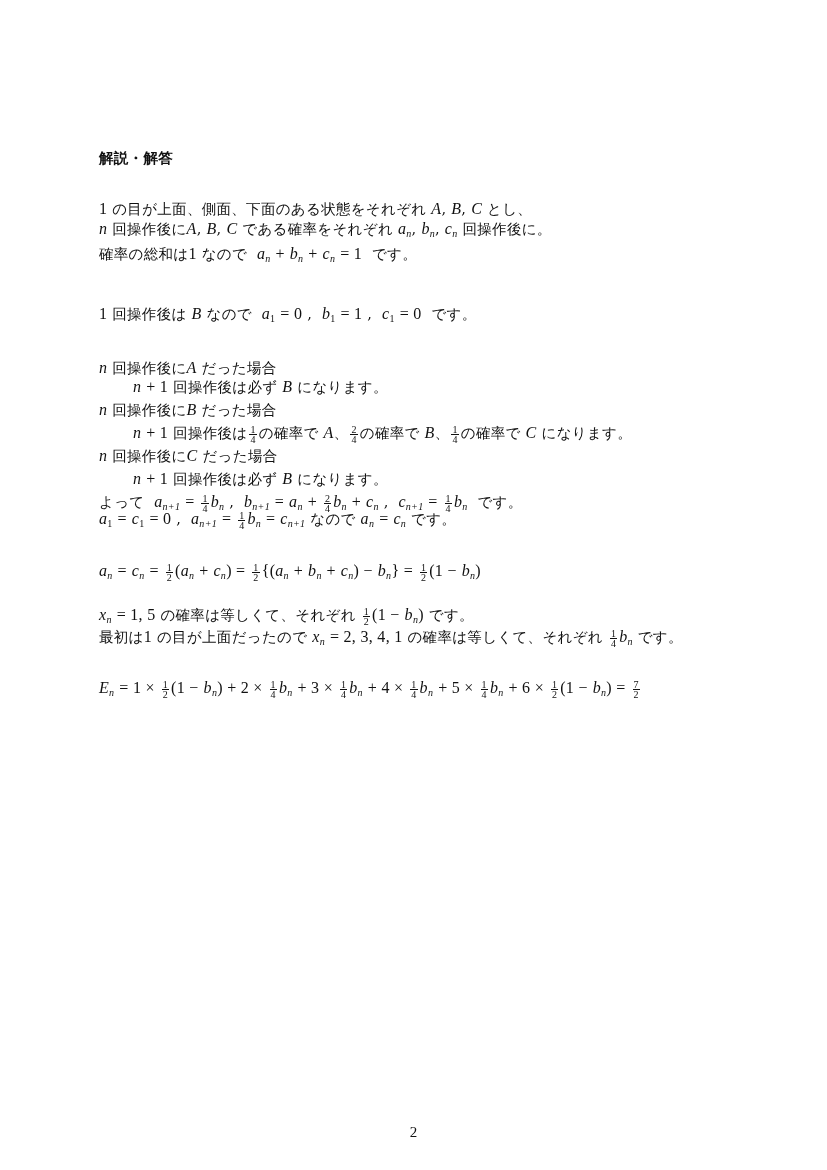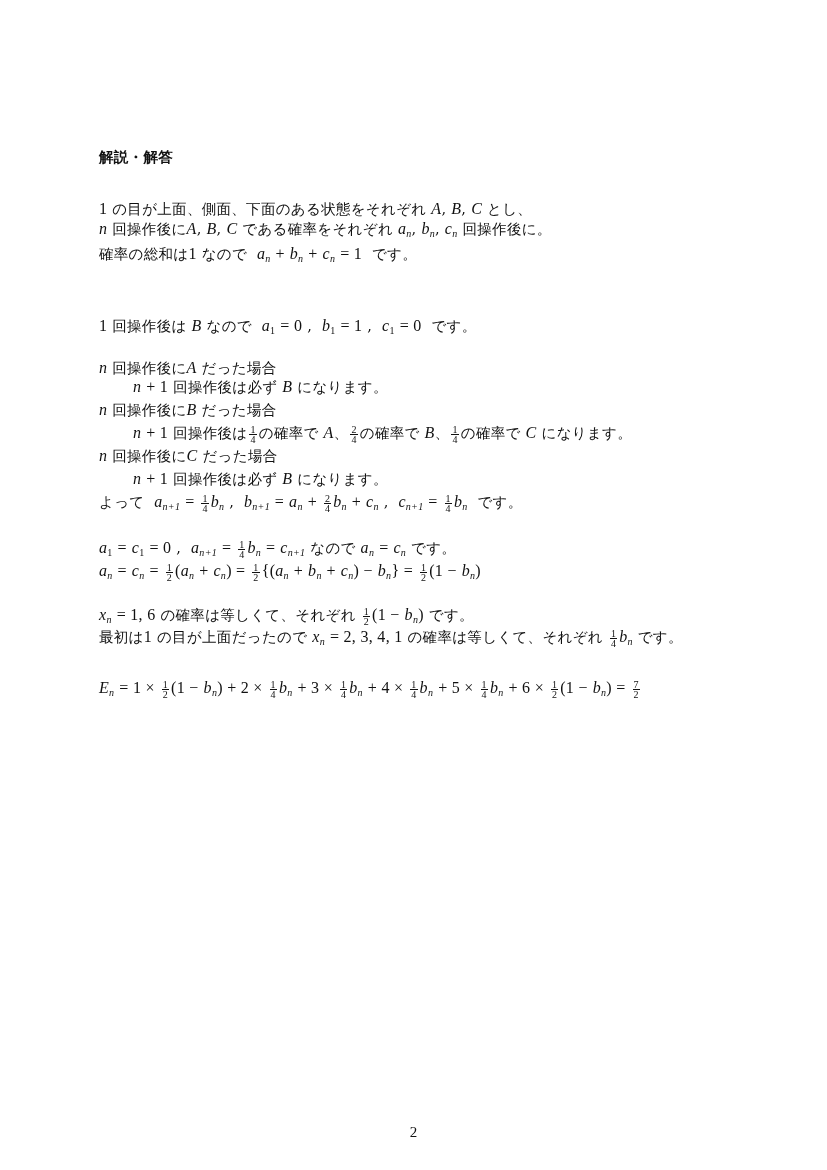--- a/index.html
+++ b/index.html
@@ -1,21 +1,21 @@
 <!DOCTYPE html>
 <html><head>
 <meta charset="utf-8">
 <style>
   html, body { margin: 0; padding: 0; background: #ffffff; }
   body { width: 827px; height: 1170px; position: relative; overflow: hidden;
          font-family: "DejaVu Serif", "Liberation Serif", serif; color: #111; }
   .page { position: absolute; left: 0; top: 0; width: 827px; height: 1170px; }
   .line { position: absolute; left: 99px; font-size: 14.5px; line-height: 20px; white-space: nowrap; letter-spacing: 0.3px; }
   .indent { left: 133px; }
-  .title { font-family: Liberation Mono, monospace; font-weight: bold; font-size: 14.5px; }
+  .title { font-family: Liberation Serif, serif; font-weight: bold; font-size: 14.5px; }
   i.m { font-family: "Liberation Serif", "DejaVu Serif", serif; font-style: italic; font-size: 16px; }
   .r { font-family: "Liberation Serif", "DejaVu Serif", serif; font-size: 16px; }
   sub { font-size: 10px; vertical-align: -3px; font-style: italic; font-family: "Liberation Serif", serif; }
   sub.up { font-style: normal; }
   .frac { display: inline-block; vertical-align: -5px; text-align: center; font-family: "Liberation Serif", serif; font-size: 10px; line-height: 9px; margin: 0 2px; }
   .frac .num { display: block; padding: 0 1px; border-bottom: 0.8px solid #111; }
   .frac .den { display: block; padding: 0 1px; }
   .pagenum { position: absolute; left: 0; width: 827px; top: 1124px; text-align: center; font-family: "Liberation Serif", serif; font-size: 15px; }
 </style>
 </head>
@@ -29,21 +29,21 @@
     <span class="r">1</span> <span>の目が上面、側面、下面のある状態をそれぞれ</span> <i class="m">A</i>, <i class="m">B</i>, <i class="m">C</i> <span>とし、</span>
   </div>
   <div class="line" style="top:219px">
     <i class="m">n</i> <span>回操作後に</span><i class="m">A</i>, <i class="m">B</i>, <i class="m">C</i> <span>である確率をそれぞれ</span> <i class="m">a</i><sub>n</sub>, <i class="m">b</i><sub>n</sub>, <i class="m">c</i><sub>n</sub> <span>回操作後に。</span>
   </div>
 
   <div class="line" style="top:244px">
     <span>確率の総和は</span><span class="r">1</span> <span>なので</span> &nbsp;<i class="m">a</i><sub>n</sub> <span class="r">+</span> <i class="m">b</i><sub>n</sub> <span class="r">+</span> <i class="m">c</i><sub>n</sub> <span class="r">= 1</span> &nbsp;<span>です。</span>
   </div>
 
-  <div class="line" style="top:316px">
+  <div class="line" style="top:304px">
     <span class="r">1</span> <span>回操作後は</span> <i class="m">B</i> <span>なので</span> &nbsp;<i class="m">a</i><sub class="up">1</sub> <span class="r">= 0</span> , &nbsp;<i class="m">b</i><sub class="up">1</sub> <span class="r">= 1</span> , &nbsp;<i class="m">c</i><sub class="up">1</sub> <span class="r">= 0</span> &nbsp;<span>です。</span>
   </div>
 
   <div class="line" style="top:358px">
     <i class="m">n</i> <span>回操作後に</span><i class="m">A</i> <span>だった場合</span>
   </div>
   <div class="line indent" style="top:377px">
     <i class="m">n</i> <span class="r">+ 1</span> <span>回操作後は必ず</span> <i class="m">B</i> <span>になります。</span>
   </div>
   <div class="line" style="top:400px">
@@ -55,29 +55,29 @@
   <div class="line" style="top:446px">
     <i class="m">n</i> <span>回操作後に</span><i class="m">C</i> <span>だった場合</span>
   </div>
   <div class="line indent" style="top:469px">
     <i class="m">n</i> <span class="r">+ 1</span> <span>回操作後は必ず</span> <i class="m">B</i> <span>になります。</span>
   </div>
   <div class="line" style="top:492px">
     <span>よって</span> &nbsp;<i class="m">a</i><sub>n+1</sub> <span class="r">=</span> <span class="frac"><span class="num">1</span><span class="den">4</span></span><i class="m">b</i><sub>n</sub> , &nbsp;<i class="m">b</i><sub>n+1</sub> <span class="r">=</span> <i class="m">a</i><sub>n</sub> <span class="r">+</span> <span class="frac"><span class="num">2</span><span class="den">4</span></span><i class="m">b</i><sub>n</sub> <span class="r">+</span> <i class="m">c</i><sub>n</sub> , &nbsp;<i class="m">c</i><sub>n+1</sub> <span class="r">=</span> <span class="frac"><span class="num">1</span><span class="den">4</span></span><i class="m">b</i><sub>n</sub> &nbsp;<span>です。</span>
   </div>
 
-  <div class="line" style="top:538px">
+  <div class="line" style="top:509px">
     <i class="m">a</i><sub class="up">1</sub> <span class="r">=</span> <i class="m">c</i><sub class="up">1</sub> <span class="r">= 0</span> , &nbsp;<i class="m">a</i><sub>n+1</sub> <span class="r">=</span> <span class="frac"><span class="num">1</span><span class="den">4</span></span><i class="m">b</i><sub>n</sub> <span class="r">=</span> <i class="m">c</i><sub>n+1</sub> <span>なので</span> <i class="m">a</i><sub>n</sub> <span class="r">=</span> <i class="m">c</i><sub>n</sub> <span>です。</span>
   </div>
   <div class="line" style="top:561px">
     <i class="m">a</i><sub>n</sub> <span class="r">=</span> <i class="m">c</i><sub>n</sub> <span class="r">=</span> <span class="frac"><span class="num">1</span><span class="den">2</span></span><span class="r">(</span><i class="m">a</i><sub>n</sub> <span class="r">+</span> <i class="m">c</i><sub>n</sub><span class="r">) =</span> <span class="frac"><span class="num">1</span><span class="den">2</span></span><span class="r">{(</span><i class="m">a</i><sub>n</sub> <span class="r">+</span> <i class="m">b</i><sub>n</sub> <span class="r">+</span> <i class="m">c</i><sub>n</sub><span class="r">) −</span> <i class="m">b</i><sub>n</sub><span class="r">} =</span> <span class="frac"><span class="num">1</span><span class="den">2</span></span><span class="r">(1 −</span> <i class="m">b</i><sub>n</sub><span class="r">)</span>
   </div>
 
   <div class="line" style="top:605px">
-    <i class="m">x</i><sub>n</sub> <span class="r">= 1, 6</span> <span>の確率は等しくて、それぞれ</span> <span class="frac"><span class="num">1</span><span class="den">2</span></span><span class="r">(1 −</span> <i class="m">b</i><sub>n</sub><span class="r">)</span> <span>です。</span>
+    <i class="m">x</i><sub>n</sub> <span class="r">= 1, 5</span> <span>の確率は等しくて、それぞれ</span> <span class="frac"><span class="num">1</span><span class="den">2</span></span><span class="r">(1 −</span> <i class="m">b</i><sub>n</sub><span class="r">)</span> <span>です。</span>
   </div>
   <div class="line" style="top:627px">
     <span>最初は</span><span class="r">1</span> <span>の目が上面だったので</span> <i class="m">x</i><sub>n</sub> <span class="r">= 2, 3, 4, 1</span> <span>の確率は等しくて、それぞれ</span> <span class="frac"><span class="num">1</span><span class="den">4</span></span><i class="m">b</i><sub>n</sub> <span>です。</span>
   </div>
 
   <div class="line" style="top:678px">
     <i class="m">E</i><sub>n</sub> <span class="r">= 1 ×</span> <span class="frac"><span class="num">1</span><span class="den">2</span></span><span class="r">(1 −</span> <i class="m">b</i><sub>n</sub><span class="r">) + 2 ×</span> <span class="frac"><span class="num">1</span><span class="den">4</span></span><i class="m">b</i><sub>n</sub> <span class="r">+ 3 ×</span> <span class="frac"><span class="num">1</span><span class="den">4</span></span><i class="m">b</i><sub>n</sub> <span class="r">+ 4 ×</span> <span class="frac"><span class="num">1</span><span class="den">4</span></span><i class="m">b</i><sub>n</sub> <span class="r">+ 5 ×</span> <span class="frac"><span class="num">1</span><span class="den">4</span></span><i class="m">b</i><sub>n</sub> <span class="r">+ 6 ×</span> <span class="frac"><span class="num">1</span><span class="den">2</span></span><span class="r">(1 −</span> <i class="m">b</i><sub>n</sub><span class="r">) =</span> <span class="frac"><span class="num">7</span><span class="den">2</span></span>
   </div>
 
   <div class="pagenum">2</div>

